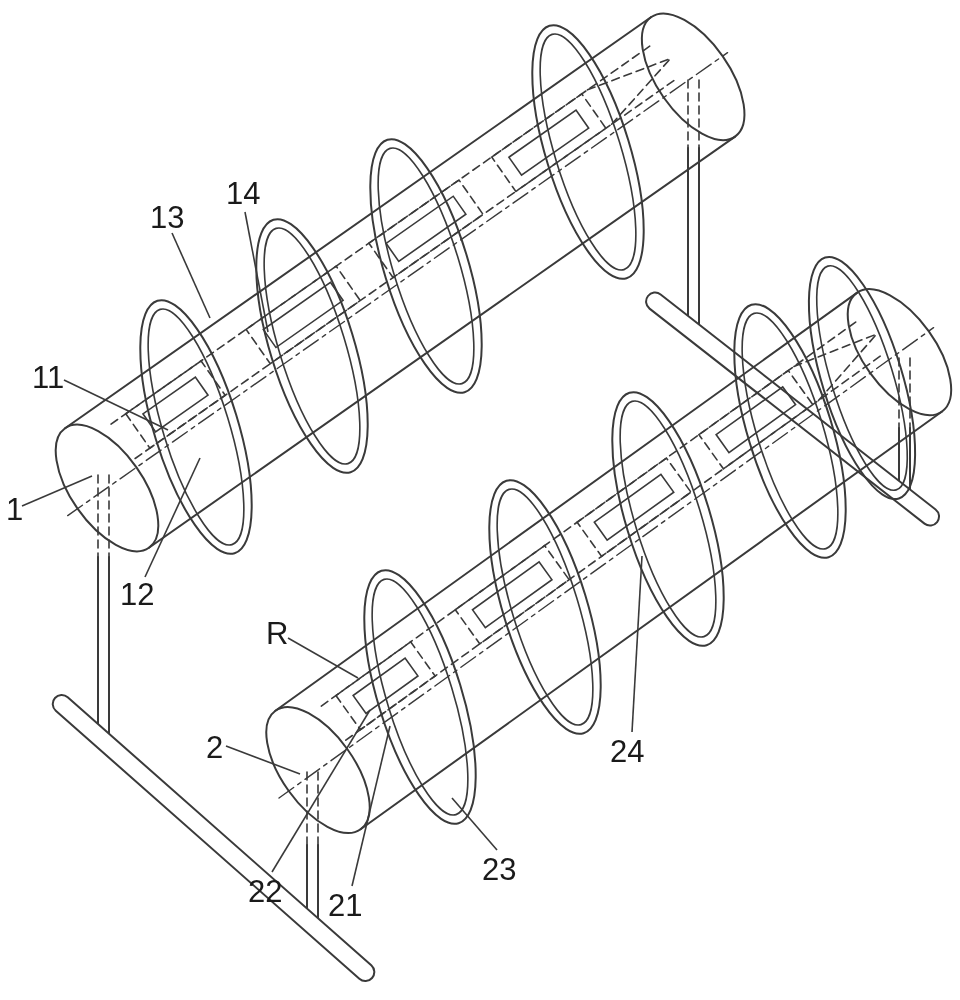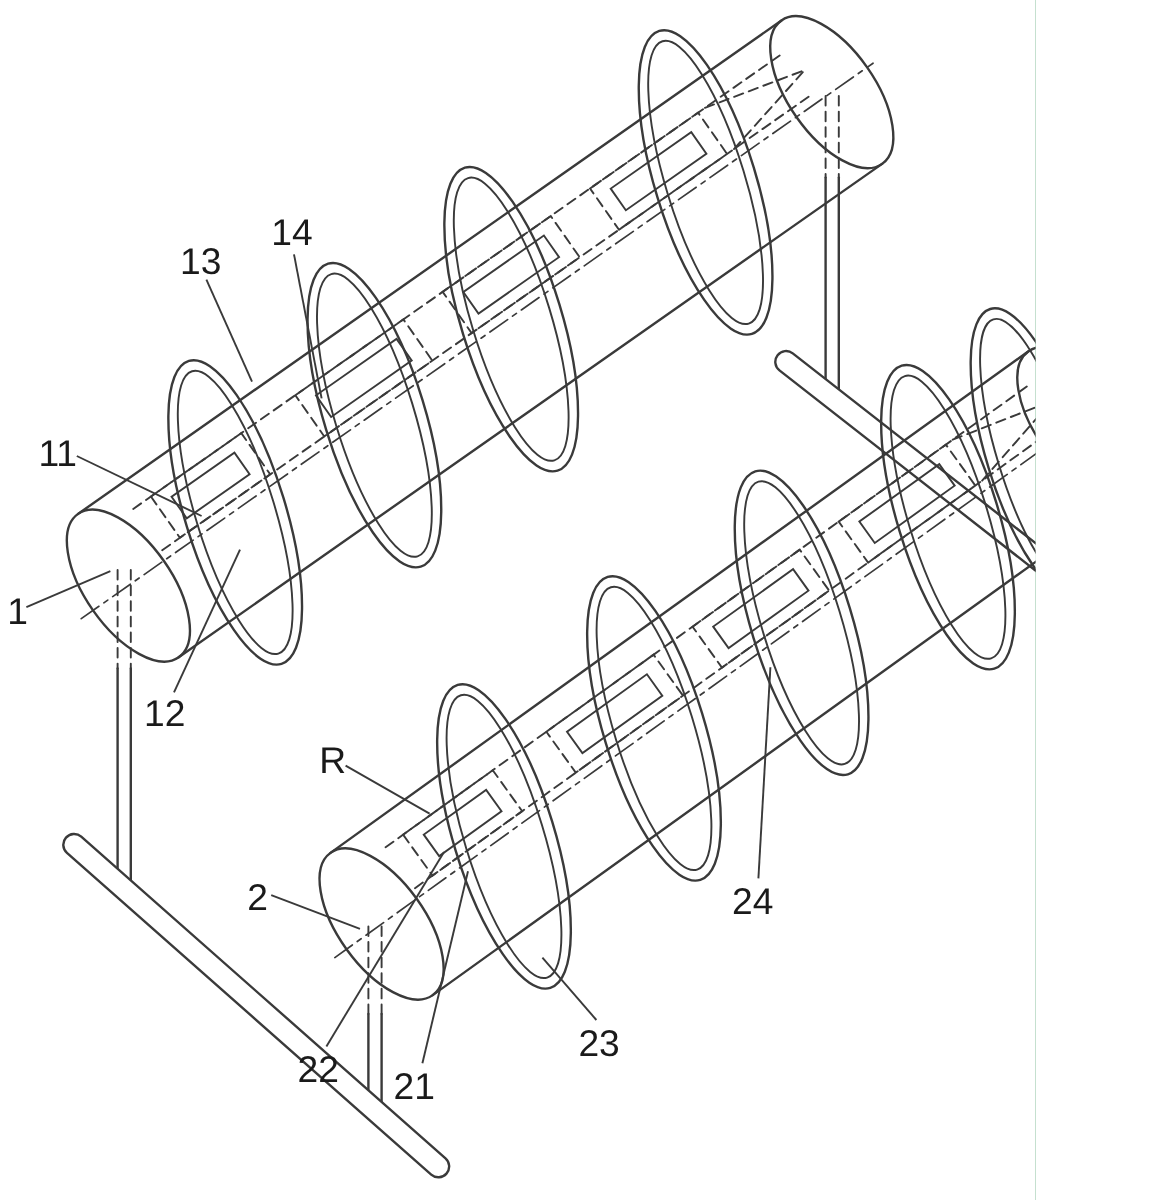--- a/index.html
+++ b/index.html
@@ -1,16 +1,16 @@
 <!DOCTYPE html>
 <html><head>
 <meta charset="utf-8">
 <style>
   html,body{margin:0;padding:0;background:#ffffff;}
-  .stage{position:relative;width:863px;height:1000px;background:#15803d;overflow:hidden;
+  .stage{position:relative;width:960px;height:1000px;background:#15803d;overflow:hidden;
          font-family:"Liberation Sans", sans-serif;}
   svg{display:block;}
   .ln{stroke:#3a3a3a;stroke-width:2;fill:none;stroke-linecap:round;}
   .thin{stroke-width:1.6;}
   .dash{stroke-dasharray:8 5;}
   .cdash{stroke-dasharray:18 5 4 5;stroke-width:1.4;}
   .rail{fill:#ffffff;stroke:#3a3a3a;stroke-width:2;}
   .leader{stroke:#3a3a3a;stroke-width:1.6;fill:none;}
   .lbl{font-family:"Liberation Sans", sans-serif;font-size:31px;fill:#1a1a1a;}
 </style>

